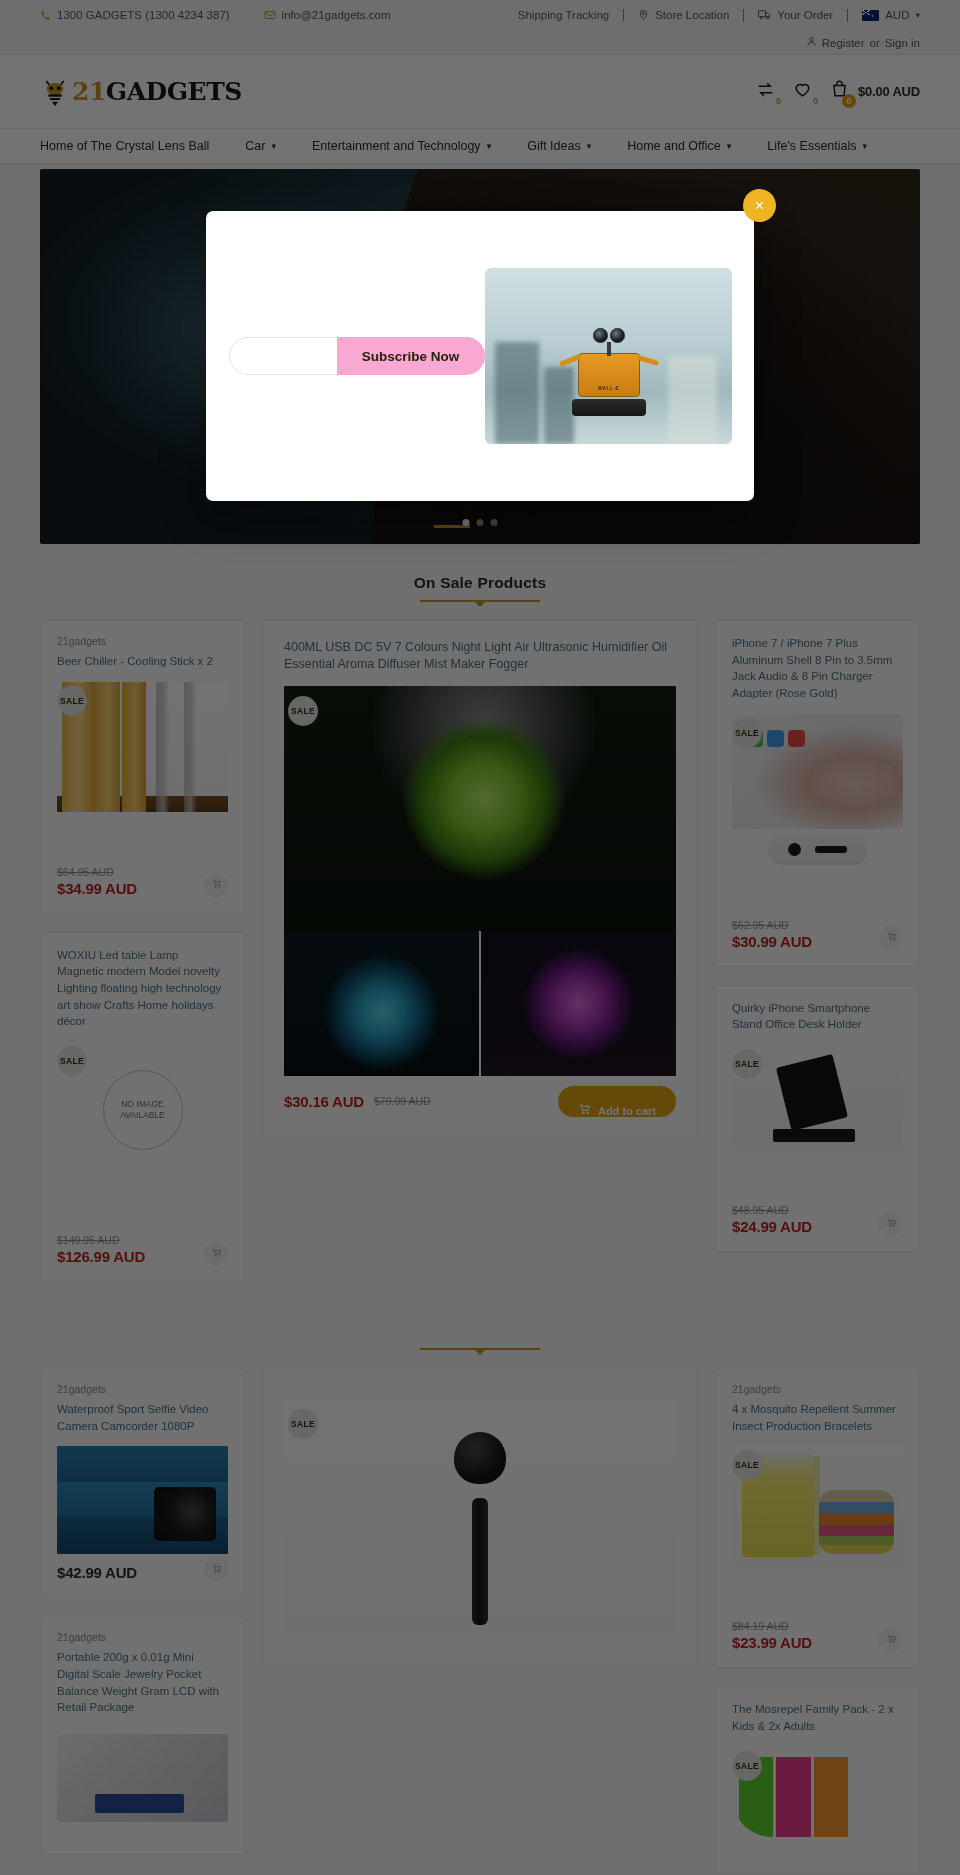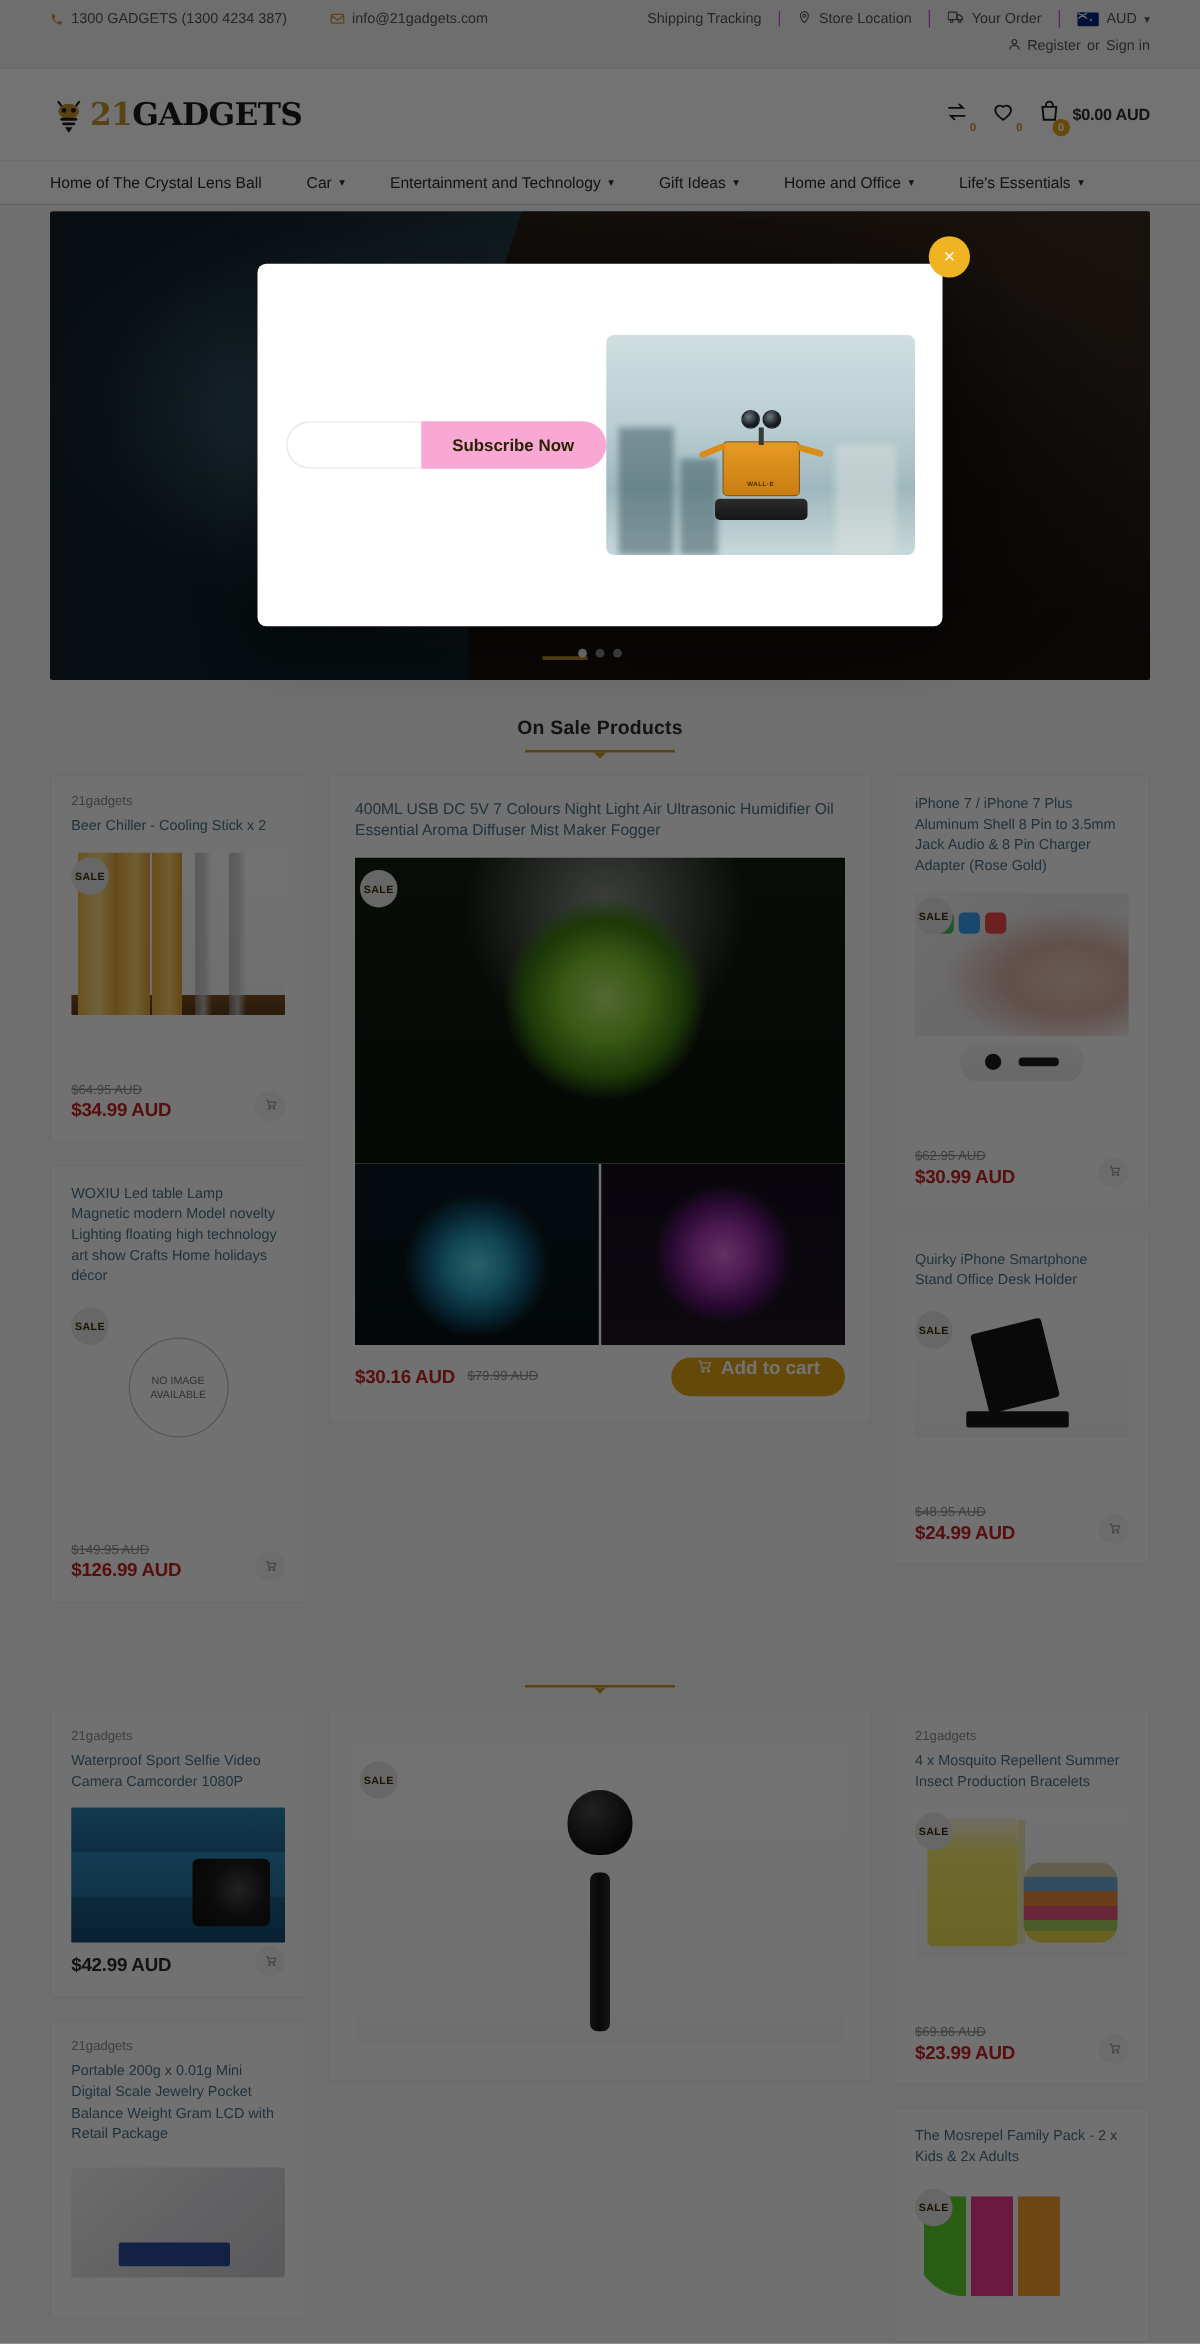--- a/index.html
+++ b/index.html
@@ -48,21 +48,21 @@
     gap: 0;
   }
   .topbar-right .tb-link {
     padding: 0 14px;
     border-right: 1px solid #d946ef;
     display: flex; align-items: center; gap: 6px;
     white-space: nowrap;
   }
   .topbar-right .tb-link:last-child { border-right: none; padding-right: 0; }
   .topbar-row2 {
-    display: flex; align-items: flex-start; justify-content: flex-end;
+    display: flex; align-items: center; justify-content: flex-end;
     height: 25px;
   }
   .acct { display: flex; align-items: center; gap: 5px; }
   .acct a { color: #555; text-decoration: none; }
   .flag {
     width: 17px; height: 11px; display: inline-block;
     background: #00247d; position: relative; border-radius: 1px;
   }
   .flag::before {
     content: ""; position: absolute; left: 0; top: 0;
@@ -355,23 +355,23 @@
     cursor: pointer;
   }
   .atc-btn {
     margin-left: auto;
     background: #dfa316;
     color: #fff;
     border: none;
     border-radius: 18px;
     height: 31px;
     padding: 0 20px;
-    font-size: 15px;
+    font-size: 11px;
     font-weight: bold;
-    display: flex; align-items: flex-start; gap: 7px;
+    display: flex; align-items: flex-end; gap: 7px;
     cursor: pointer;
     font-family: "Liberation Sans", sans-serif;
   }
 
   
   .art { width: 100%; border-radius: 1px; }
   .art-beer {
     height: 130px;
     background:
       linear-gradient(to right, transparent 58%, rgba(160,160,165,0.55) 58%, rgba(200,200,205,0.8) 62%, transparent 66%),
@@ -1017,21 +1017,21 @@
     <div class="col">
       <div class="card">
         <div class="vendor">21gadgets</div>
         <a class="ptitle">4 x Mosquito Repellent Summer Insect Production Bracelets</a>
         <div class="pimg-wrap">
           <span class="sale-badge">SALE</span>
           <div class="art art-mosq"></div>
         </div>
         <div class="price-row">
           <div class="price-stack">
-            <span class="price-old">$69.86 AUD</span>
+            <span class="price-old">$84.19 AUD</span>
             <span class="price-new">$23.99 AUD</span>
           </div>
           <button class="wish-btn">
             <span>
               <svg width="11" height="11" viewBox="0 0 24 24" fill="none" stroke="#9a9a9a" stroke-width="2">
                   <path d="M4 5h3l2.5 10h9L21 8H7"></path>
                   <circle cx="10" cy="19" r="1.5"></circle>
                   <circle cx="18" cy="19" r="1.5"></circle>
                 </svg>
             </span>

